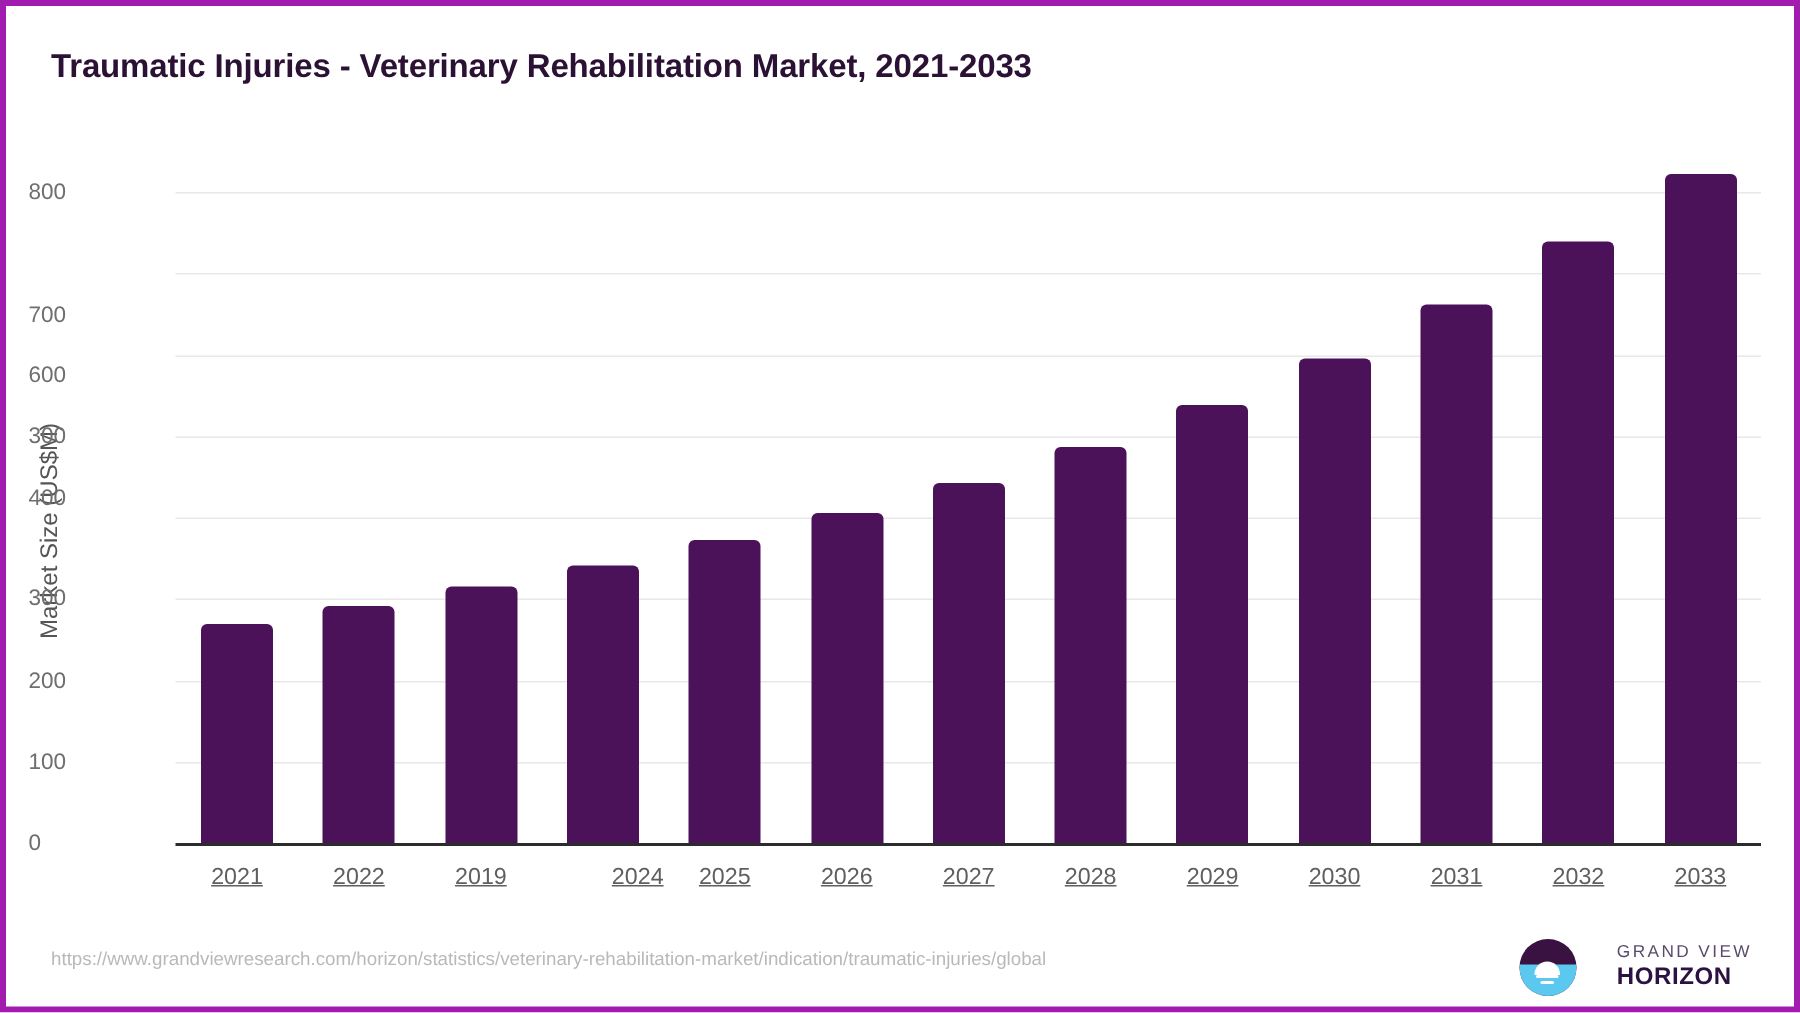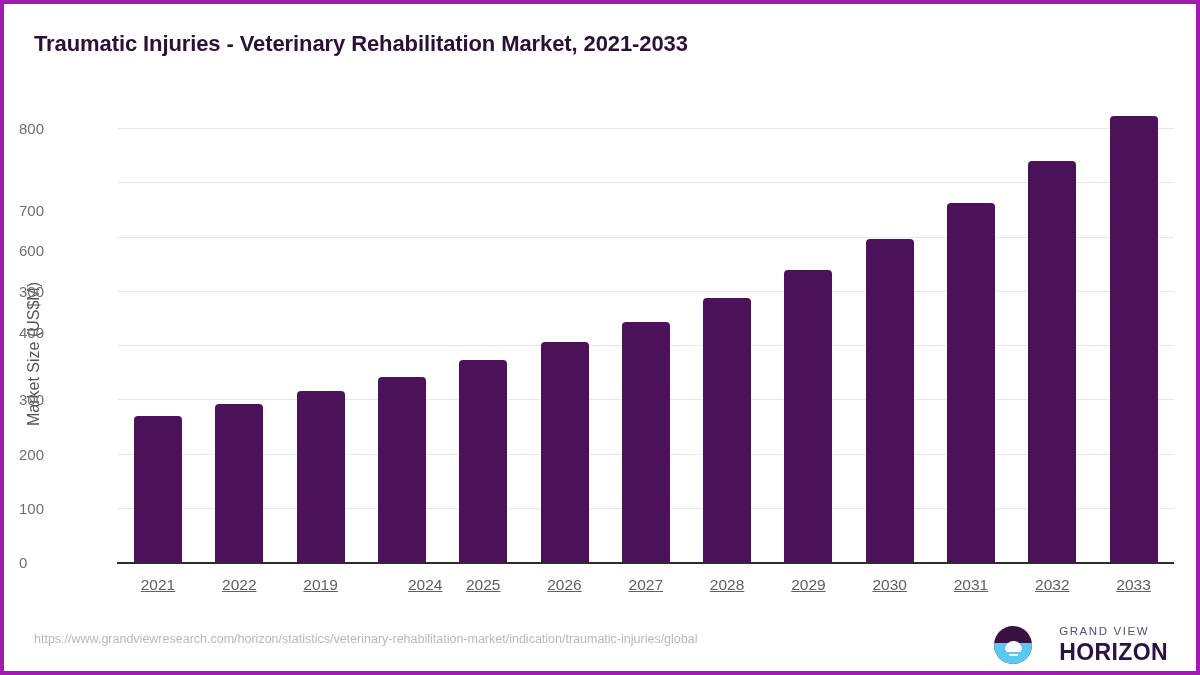--- a/index.html
+++ b/index.html
@@ -144,21 +144,21 @@
   #logo-mark .ray1 { top: 63%; width: 15px; margin-left: -7.5px; }
   #logo-mark .ray2 { top: 74%; width: 9px;  margin-left: -4.5px; }
   #logo-text { line-height: 1; }
   #logo-top {
     font-size: 11.5px;
     letter-spacing: 1.6px;
     color: #5b4a6b;
     font-weight: normal;
   }
   #logo-bottom {
-    font-size: 23px;
+    font-size: 16px;
     letter-spacing: 0.4px;
     color: #2b1240;
     font-weight: bold;
     margin-top: 3px;
   }
 </style>
 </head>
 <body>
 
 <div id="page">

